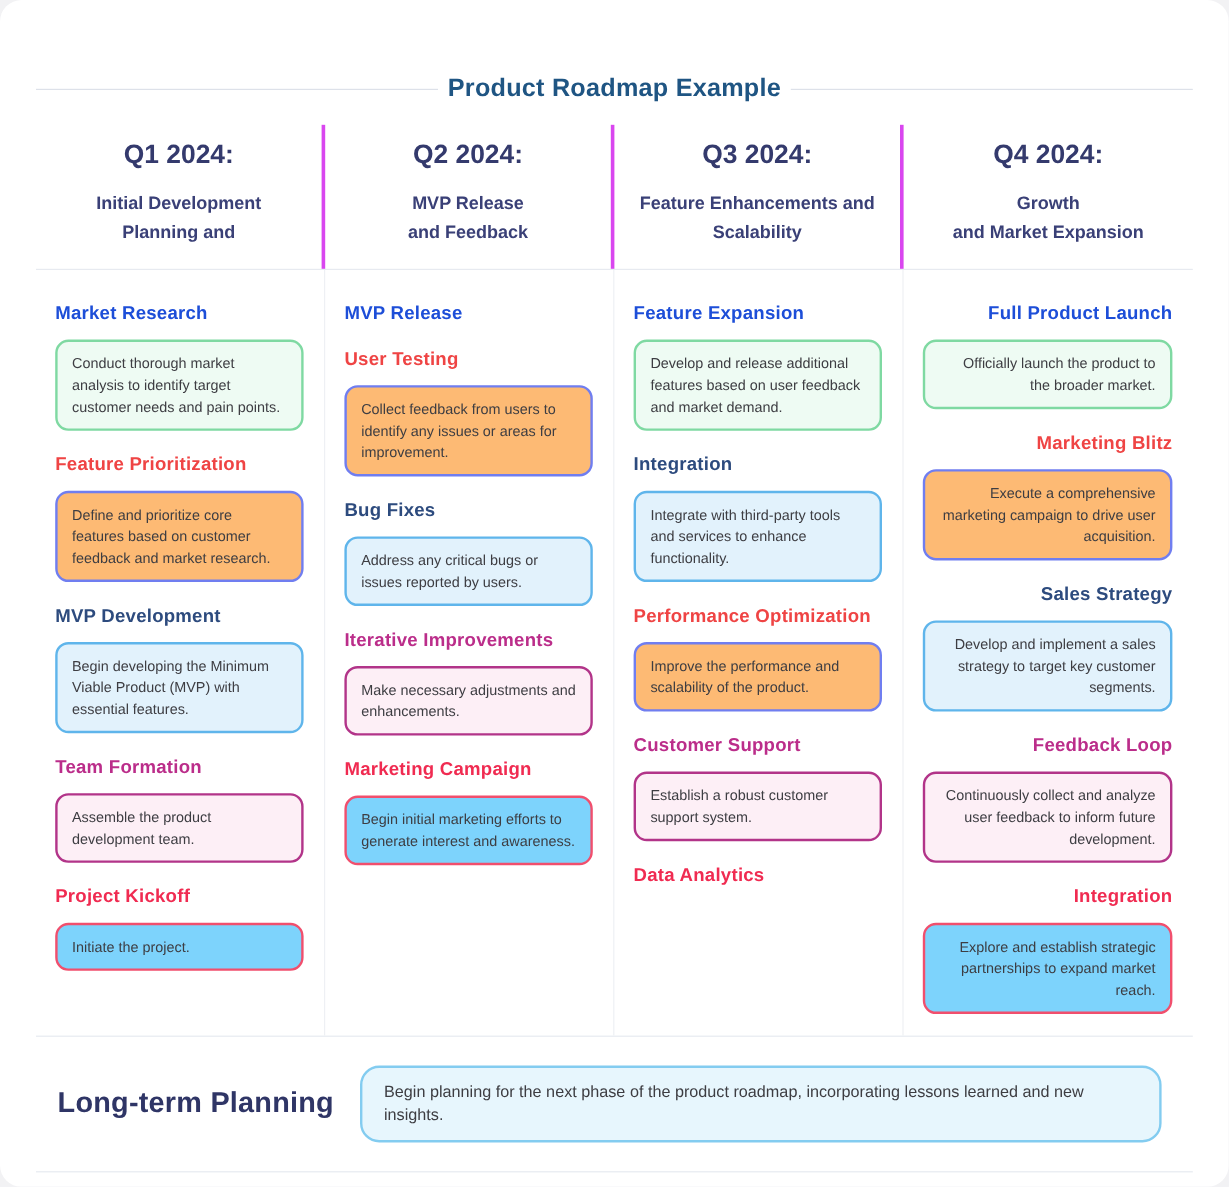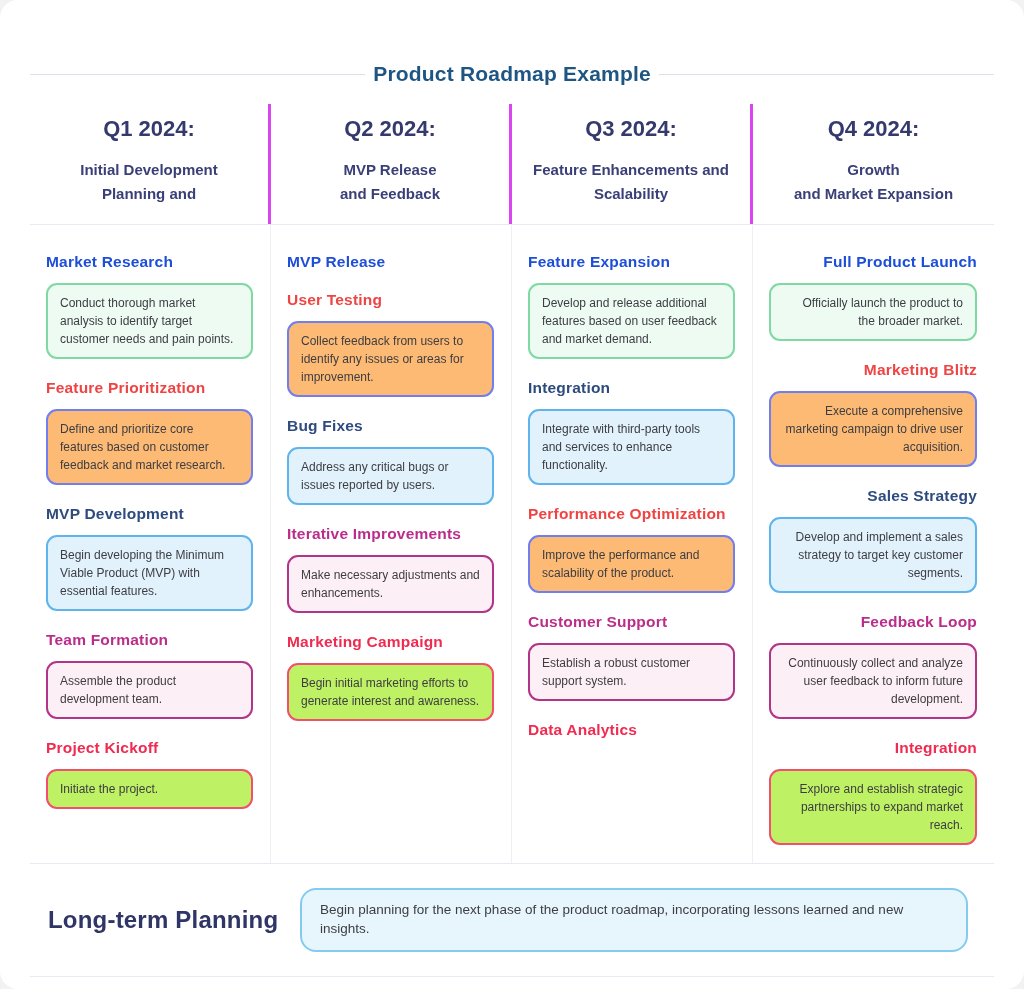--- a/index.html
+++ b/index.html
@@ -26,21 +26,21 @@
   .sec-card{border:2px solid;border-radius:11px;padding:9px 12px;font-size:12px;line-height:1.5;color:#3d3d42;}
   .tone-green  .sec-title{color:#1d4ed8;}
   .tone-green  .sec-card{border-color:#7fd9a2;background:#eefbf3;}
   .tone-purple .sec-title{color:#ef4444;}
   .tone-purple .sec-card{border-color:#707ef0;background:#fdba74;}
   .tone-blue   .sec-title{color:#2d4b7e;}
   .tone-blue   .sec-card{border-color:#5fb5eb;background:#e2f2fc;}
   .tone-magenta .sec-title{color:#bb2d8a;}
   .tone-magenta .sec-card{border-color:#b23489;background:#fdeff6;}
   .tone-red    .sec-title{color:#f02b51;}
-  .tone-red    .sec-card{border-color:#f14f6d;background:#bef264;}
+  .tone-red    .sec-card{border-color:#f14f6d;background:#7dd3fc;}
   
   .footer-row{display:flex;align-items:center;margin:0 30px;padding:24px 0;border-bottom:1px solid #e7eaf0;}
   .footer-label{font-size:24px;font-weight:bold;color:#2f3566;padding-left:18px;width:252px;flex:none;letter-spacing:.2px;}
   .footer-note{flex:1;margin-right:26px;border:2px solid #83ccf0;background:#e7f6fd;border-radius:16px;
     padding:11px 18px;font-size:13.5px;color:#3d3d42;line-height:1.4;}
 </style>
 </head>
 <body>
 
 <div class="card">

